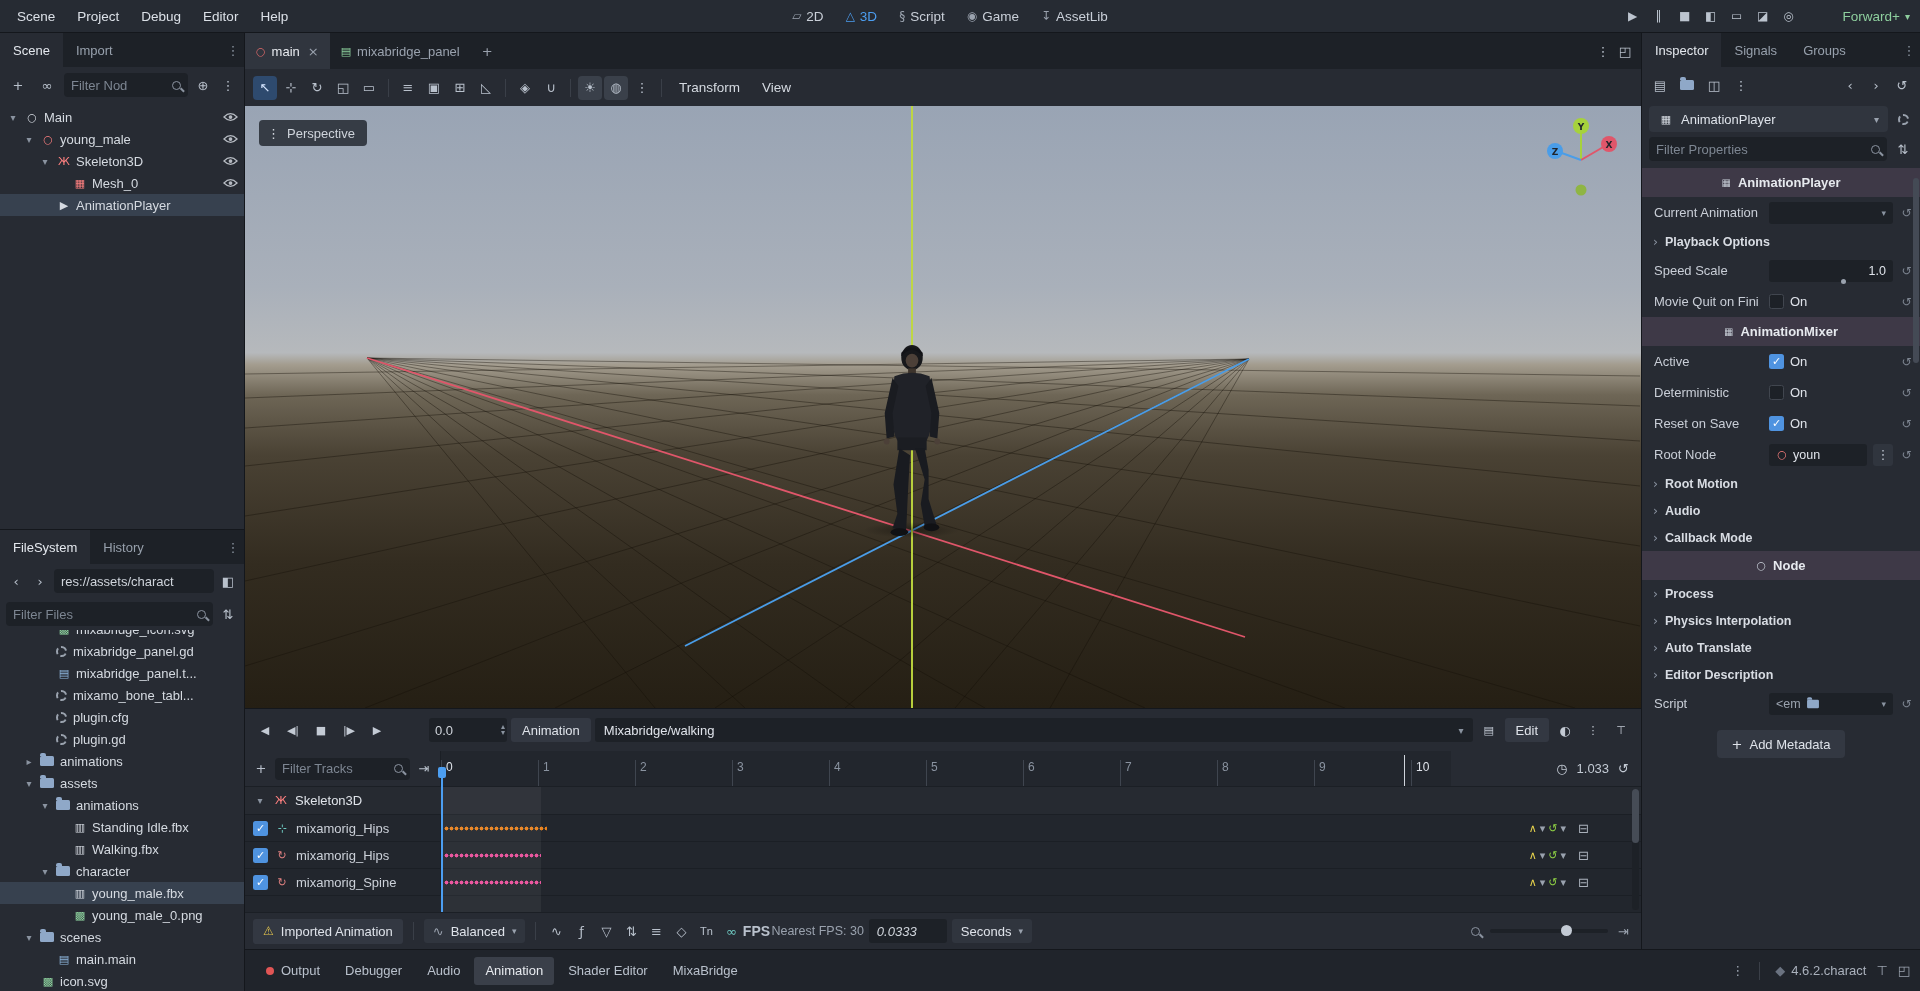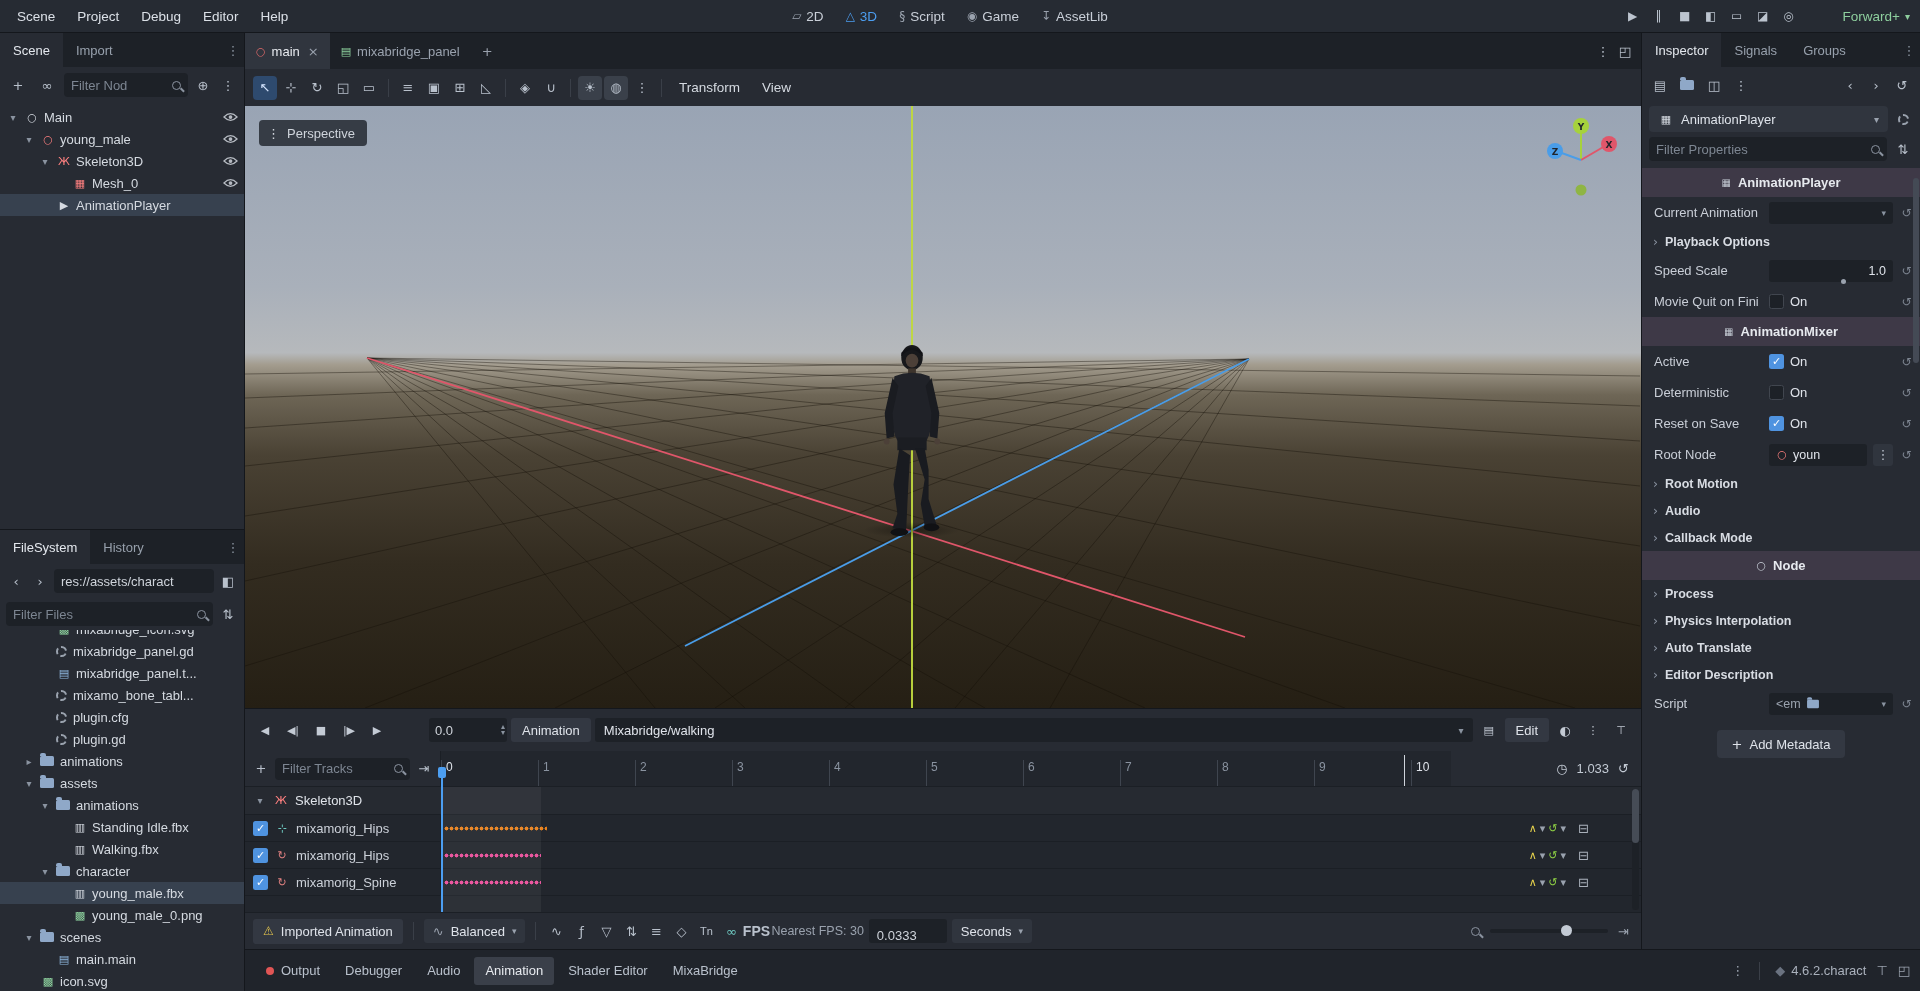--- a/index.html
+++ b/index.html
@@ -141,21 +141,21 @@
   .playhead::before { content:''; position:absolute; top:0; left:-3px; width:8px; height:11px; background:#4c9ef1; border-radius:2px; }
   .vscroll { position:absolute; right:2px; top:2px; bottom:2px; width:7px; background:#1d2127; border-radius:4px; }
   .vscroll .handle { width:100%; height:45%; background:#464c56; border-radius:4px; }
 
   .anim-bottombar { height:37px; flex:none; display:flex; align-items:center; gap:5px; padding:0 8px; border-top:1px solid #1b1f25; }
   .warnbtn { background:#333842; border-radius:3px; height:25px; padding:0 10px; display:flex; align-items:center; gap:7px; color:#dfe3ea; }
   .warnbtn .g { color:#e8c84d; font-size:12px; }
   .dd { background:#30353e; border-radius:3px; height:24px; padding:0 9px; display:flex; align-items:center; gap:7px; color:#dfe3ea; }
   .dd .caret { font-size:9px; color:#9aa2ae; }
   .dimlabel { color:#9aa2ae; font-size:12.5px; white-space:nowrap; }
-  .numbox { width:78px; height:24px; background:#1d2127; border-radius:3px; display:flex; align-items:flex-end; padding:0 8px; }
+  .numbox { width:78px; height:24px; background:#1d2127; border-radius:3px; display:flex; align-items:center; padding:0 8px;font-style:italic; }
   .slider { width:118px; height:4px; background:#1d2127; border-radius:2px; position:relative; }
   .shandle { position:absolute; left:60%; top:-4px; width:11px; height:11px; border-radius:50%; background:#c3cad4; }
   .zoomgrp { margin-left:auto; display:flex; align-items:center; gap:10px; padding-right:4px; }
 
   
   .status-bar { height:42px; flex:none; background:#20242b; border-top:1px solid #14171c; display:flex; align-items:center; gap:3px; padding:0 10px; }
   .btab { height:28px; padding:0 11px; border-radius:3px; display:flex; align-items:center; gap:7px; color:#b9c1cc; font-size:13px; }
   .btab.active { background:#3a3f49; color:#e8ebf0; }
   .reddot { width:8px; height:8px; border-radius:50%; background:#e05555; }
   .status-right { margin-left:auto; display:flex; align-items:center; gap:10px; color:#9aa2ae; }

